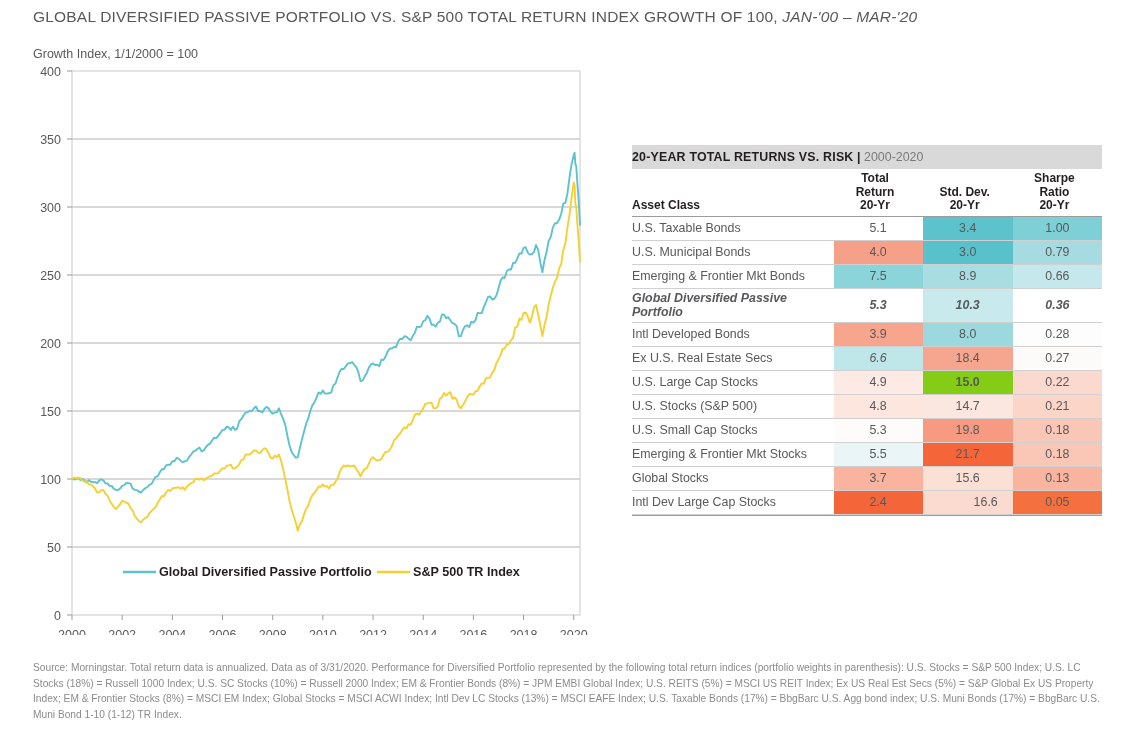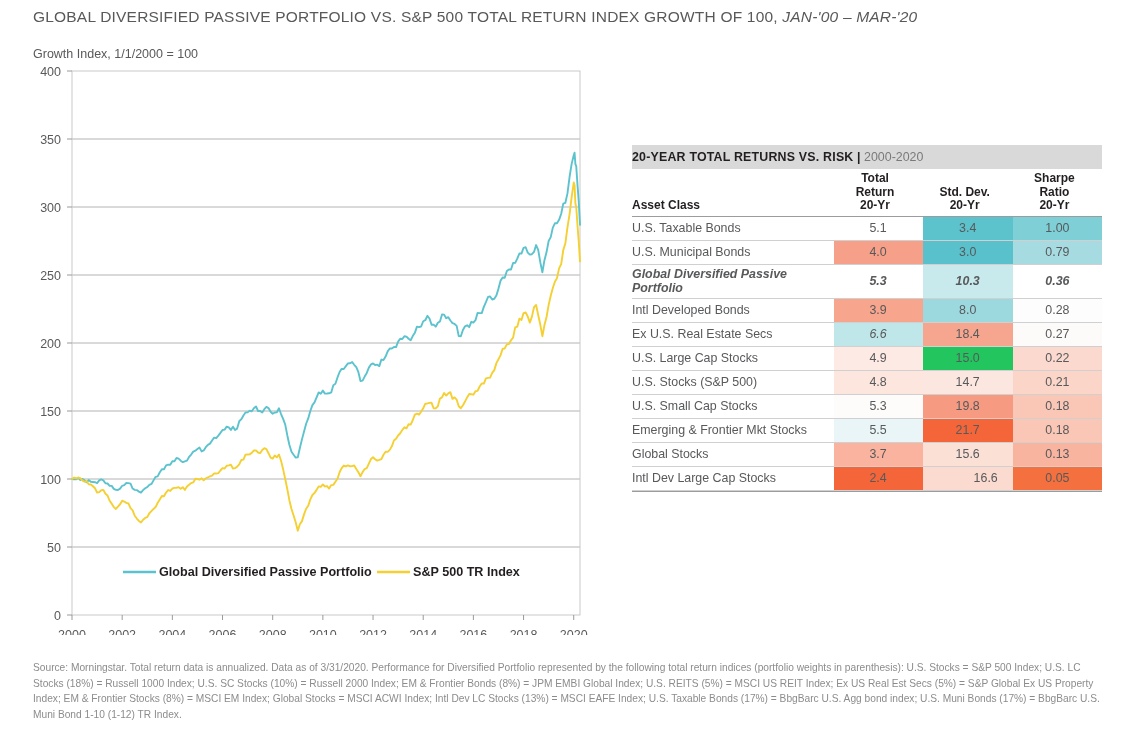--- a/index.html
+++ b/index.html
@@ -179,20 +179,26 @@
           <td class="num" style="background: rgb(255, 255, 255);">5.1</td>
           <td class="num" style="background: rgb(92, 194, 204);">3.4</td>
           <td class="num" style="background: rgb(126, 207, 214);">1.00</td>
         </tr>
         <tr>
           <td class="asset">U.S. Municipal Bonds</td>
           <td class="num" style="background: rgb(246, 160, 137);">4.0</td>
           <td class="num" style="background: rgb(89, 193, 203);">3.0</td>
           <td class="num" style="background: rgb(166, 220, 225);">0.79</td>
         </tr>
+        <tr>
+          <td class="asset">Emerging &amp; Frontier Mkt Bonds</td>
+          <td class="num" style="background: rgb(138, 212, 218);">7.5</td>
+          <td class="num" style="background: rgb(168, 221, 226);">8.9</td>
+          <td class="num" style="background: rgb(196, 232, 235);">0.66</td>
+        </tr>
         <tr class="highlight">
           <td class="asset">Global Diversified Passive Portfolio</td>
           <td class="num" style="background: rgb(255, 255, 255);">5.3</td>
           <td class="num" style="background: rgb(201, 234, 237);">10.3</td>
           <td class="num" style="background: rgb(255, 255, 255);">0.36</td>
         </tr>
         <tr>
           <td class="asset">Intl Developed Bonds</td>
           <td class="num" style="background: rgb(248, 165, 142);">3.9</td>
           <td class="num" style="background: rgb(155, 217, 222);">8.0</td>
@@ -200,21 +206,21 @@
         </tr>
         <tr>
           <td class="asset">Ex U.S. Real Estate Secs</td>
           <td class="num" style="background: rgb(191, 231, 234); font-style: italic;">6.6</td>
           <td class="num" style="background: rgb(246, 166, 143);">18.4</td>
           <td class="num" style="background: rgb(253, 251, 250);">0.27</td>
         </tr>
         <tr>
           <td class="asset">U.S. Large Cap Stocks</td>
           <td class="num" style="background: rgb(253, 234, 228);">4.9</td>
-          <td class="num" style="background: #22c55e;">15.0</td>
+          <td class="num" style="background: #84cc16; font-weight: bold;">15.0</td>
           <td class="num" style="background: rgb(251, 217, 206);">0.22</td>
         </tr>
         <tr>
           <td class="asset">U.S. Stocks (S&amp;P 500)</td>
           <td class="num" style="background: rgb(252, 230, 222);">4.8</td>
           <td class="num" style="background: rgb(251, 231, 224);">14.7</td>
           <td class="num" style="background: rgb(251, 213, 200);">0.21</td>
         </tr>
         <tr>
           <td class="asset">U.S. Small Cap Stocks</td>

